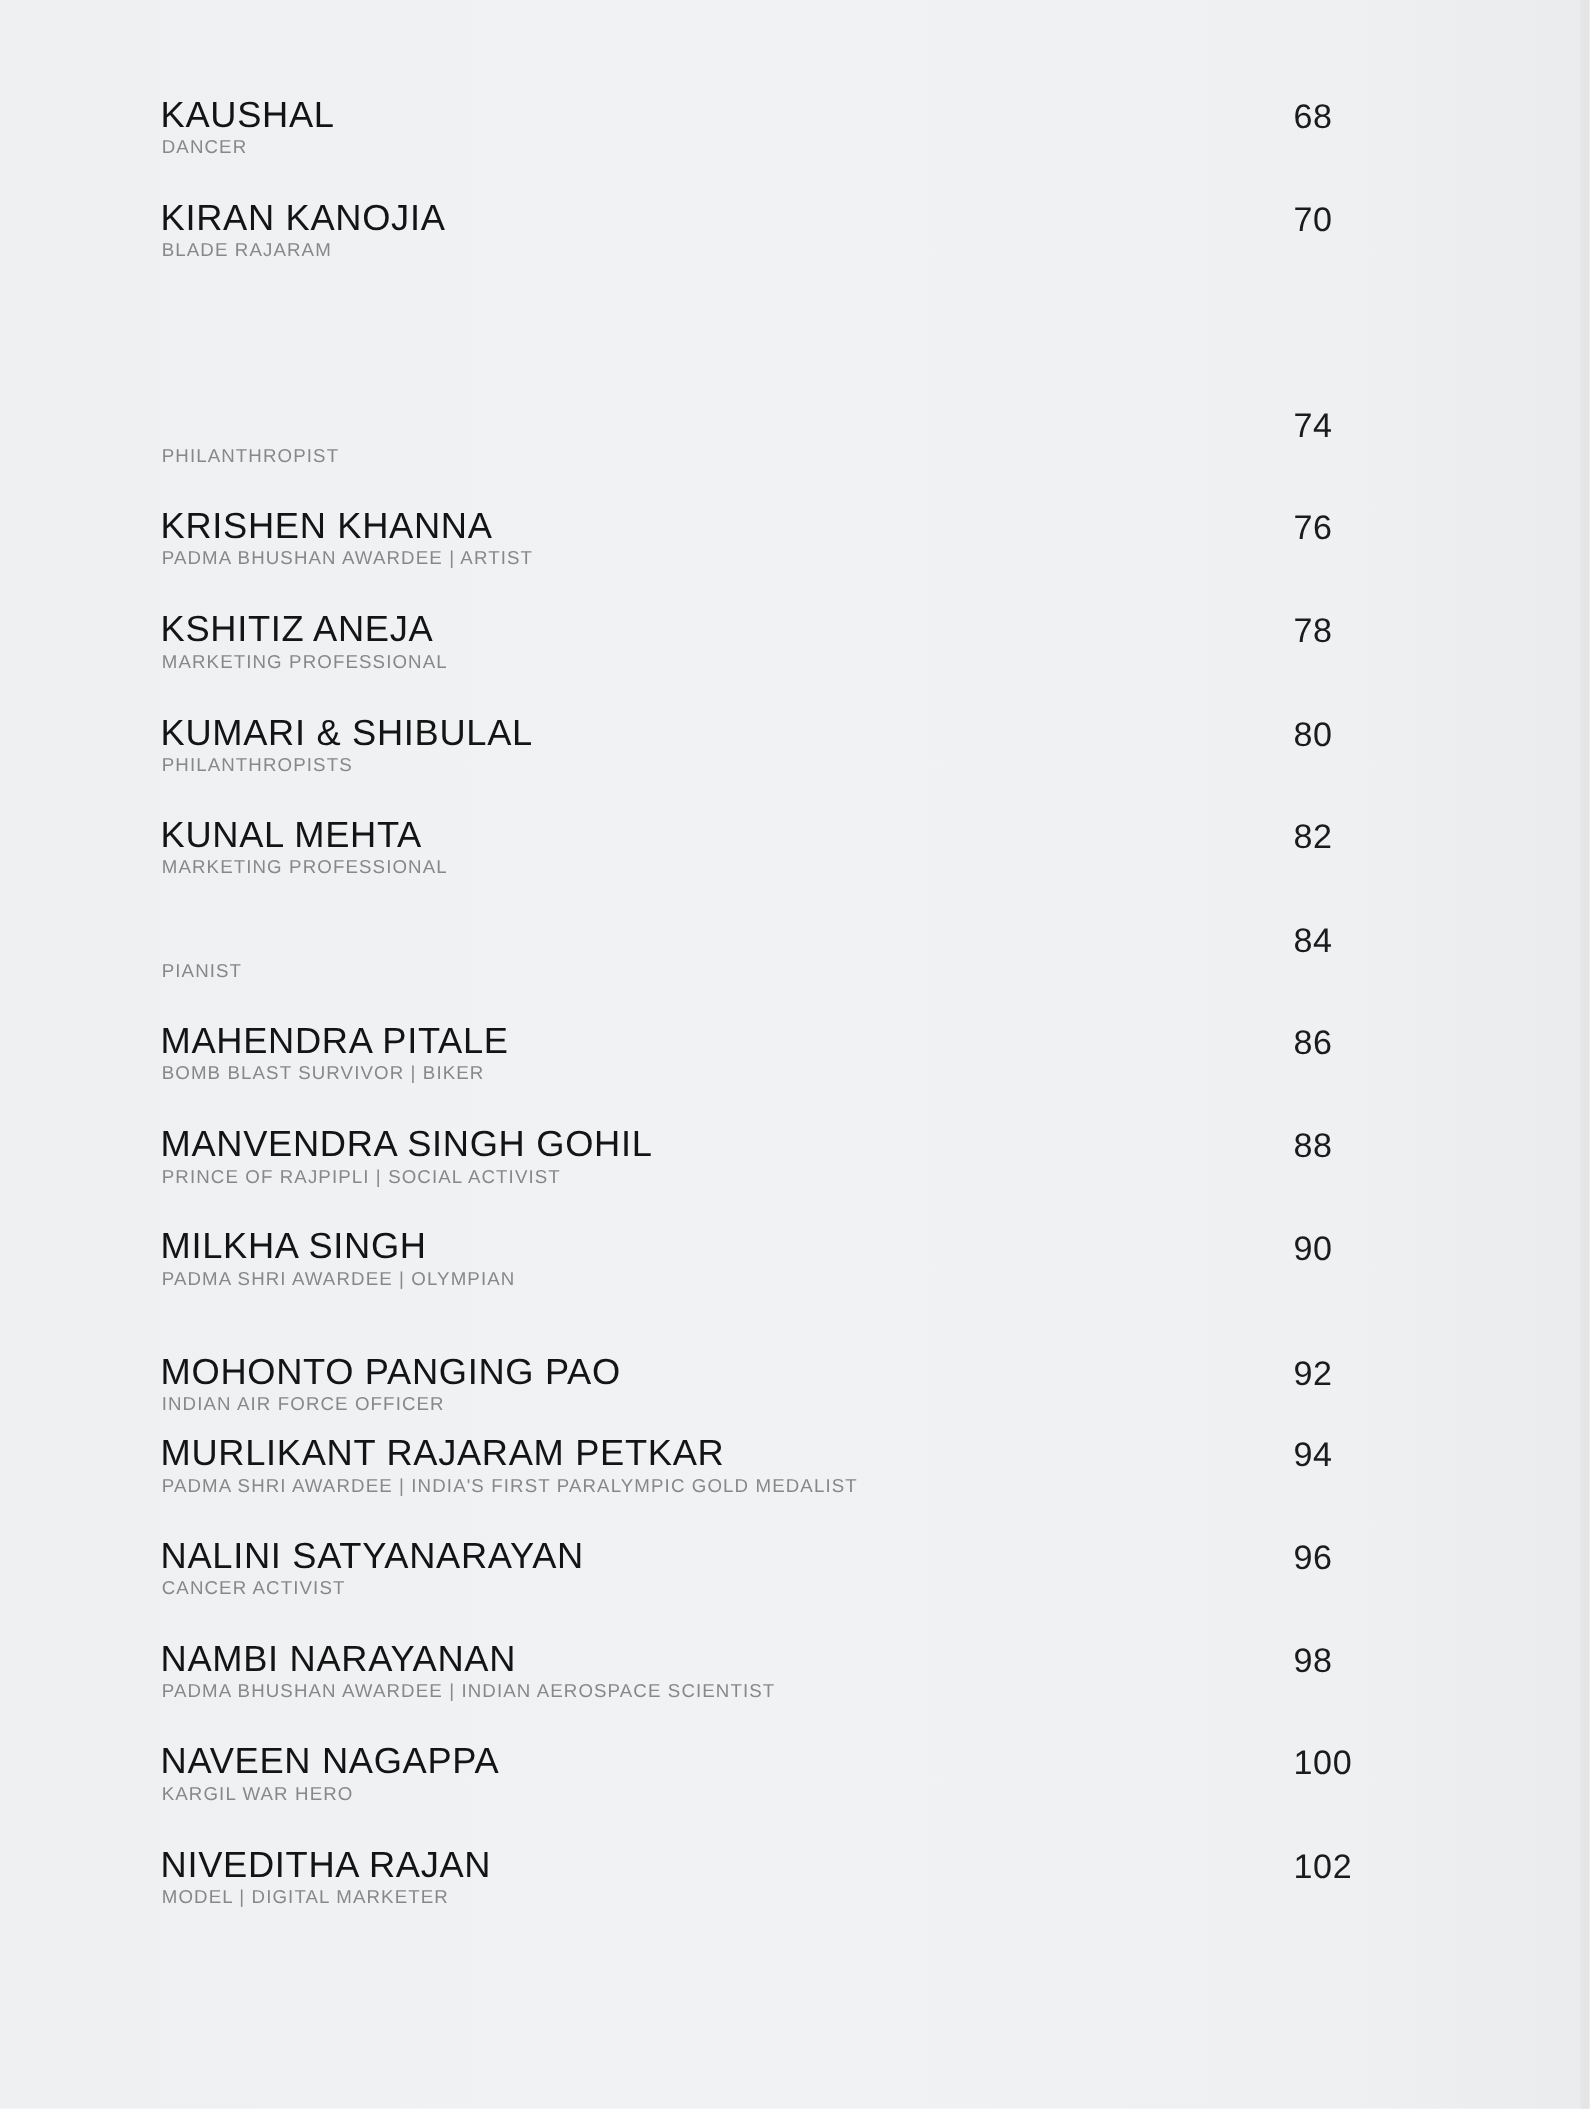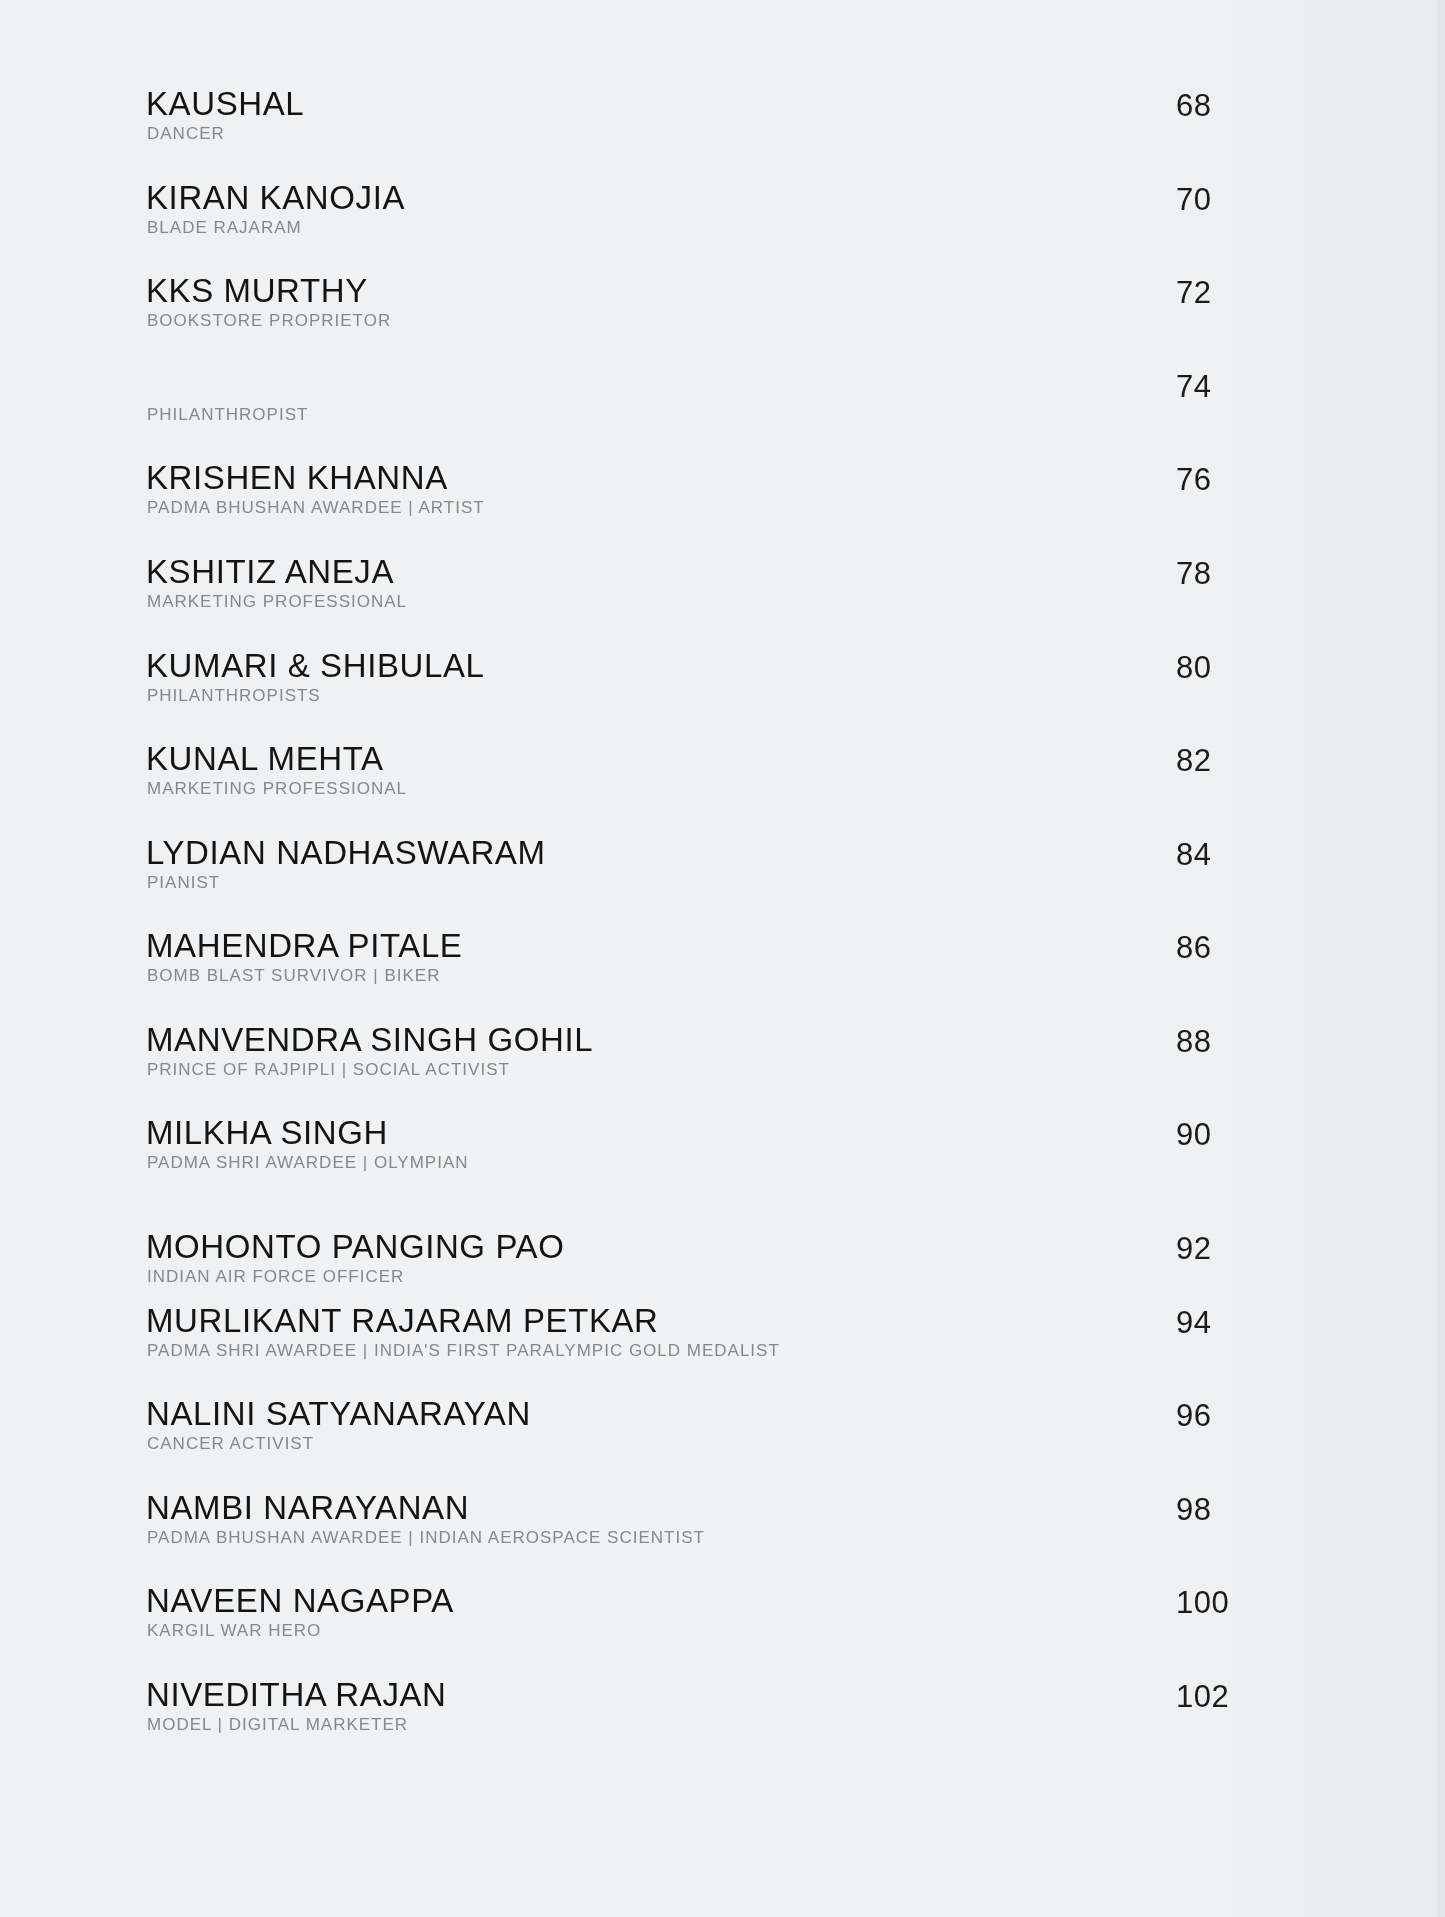--- a/index.html
+++ b/index.html
@@ -36,25 +36,20 @@
   <div class="entry" style="top:87px">
     <div class="name">KAUSHAL</div>
     <div class="role">DANCER</div>
     <div class="page">68</div>
   </div>
   <div class="entry" style="top:181px">
     <div class="name">KIRAN KANOJIA</div>
     <div class="role">BLADE RAJARAM</div>
     <div class="page">70</div>
   </div>
-  <div class="entry" style="top:274px">
-    <div class="name">KKS MURTHY</div>
-    <div class="role">BOOKSTORE PROPRIETOR</div>
-    <div class="page">72</div>
-  </div>
   <div class="entry" style="top:368px">
     <div class="role">PHILANTHROPIST</div>
     <div class="page">74</div>
   </div>
   <div class="entry" style="top:461px">
     <div class="name">KRISHEN KHANNA</div>
     <div class="role">PADMA BHUSHAN AWARDEE | ARTIST</div>
     <div class="page">76</div>
   </div>
   <div class="entry" style="top:555px">
@@ -66,21 +61,20 @@
     <div class="name">KUMARI &amp; SHIBULAL</div>
     <div class="role">PHILANTHROPISTS</div>
     <div class="page">80</div>
   </div>
   <div class="entry" style="top:742px">
     <div class="name">KUNAL MEHTA</div>
     <div class="role">MARKETING PROFESSIONAL</div>
     <div class="page">82</div>
   </div>
   <div class="entry" style="top:836px">
-    <div class="name">LYDIAN NADHASWARAM</div>
     <div class="role">PIANIST</div>
     <div class="page">84</div>
   </div>
   <div class="entry" style="top:929px">
     <div class="name">MAHENDRA PITALE</div>
     <div class="role">BOMB BLAST SURVIVOR | BIKER</div>
     <div class="page">86</div>
   </div>
   <div class="entry" style="top:1023px">
     <div class="name">MANVENDRA SINGH GOHIL</div>

